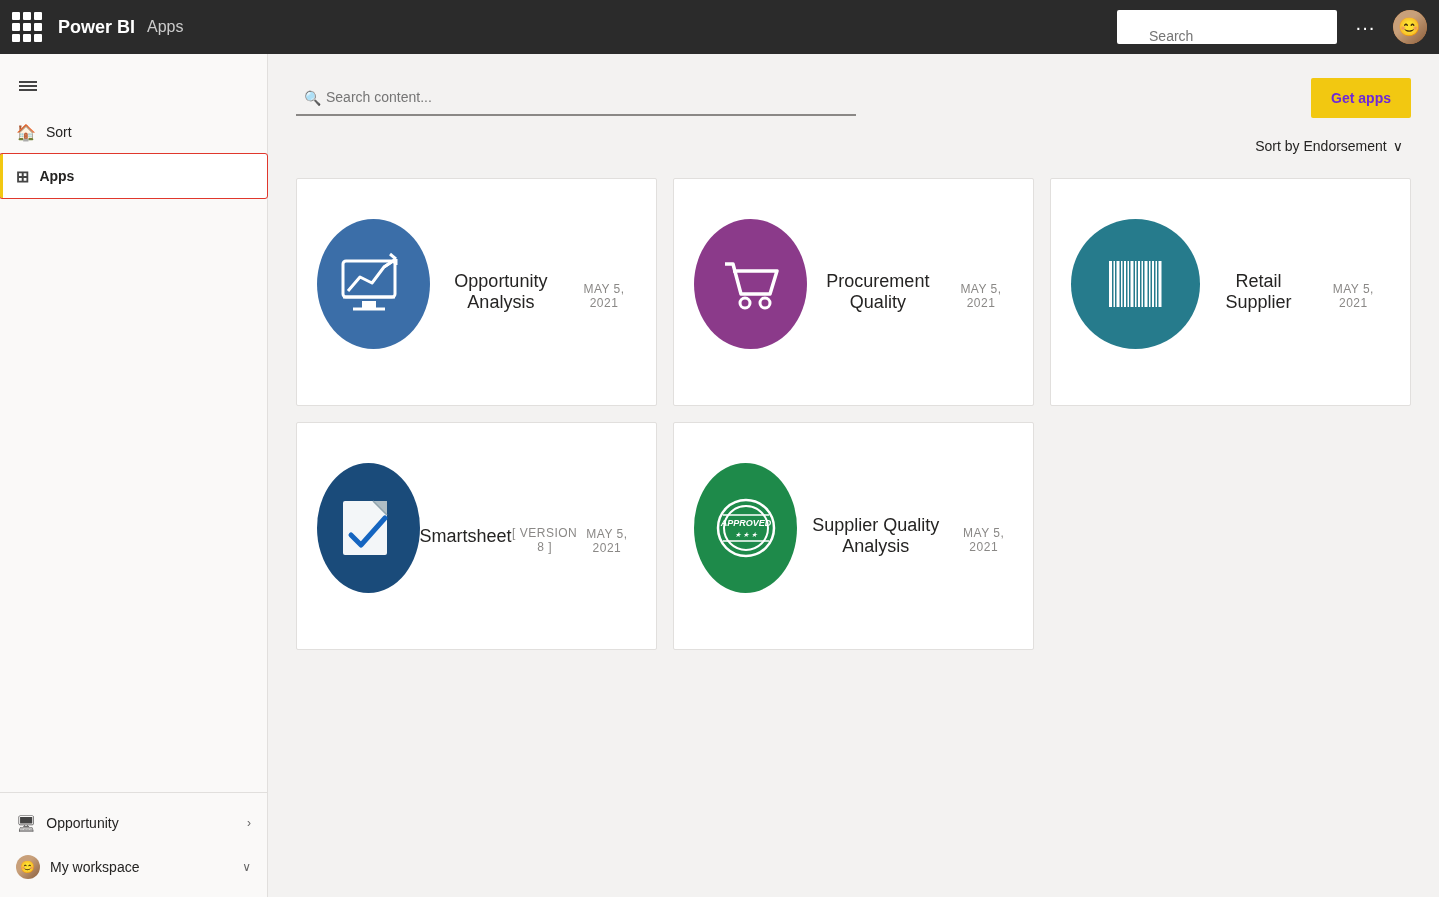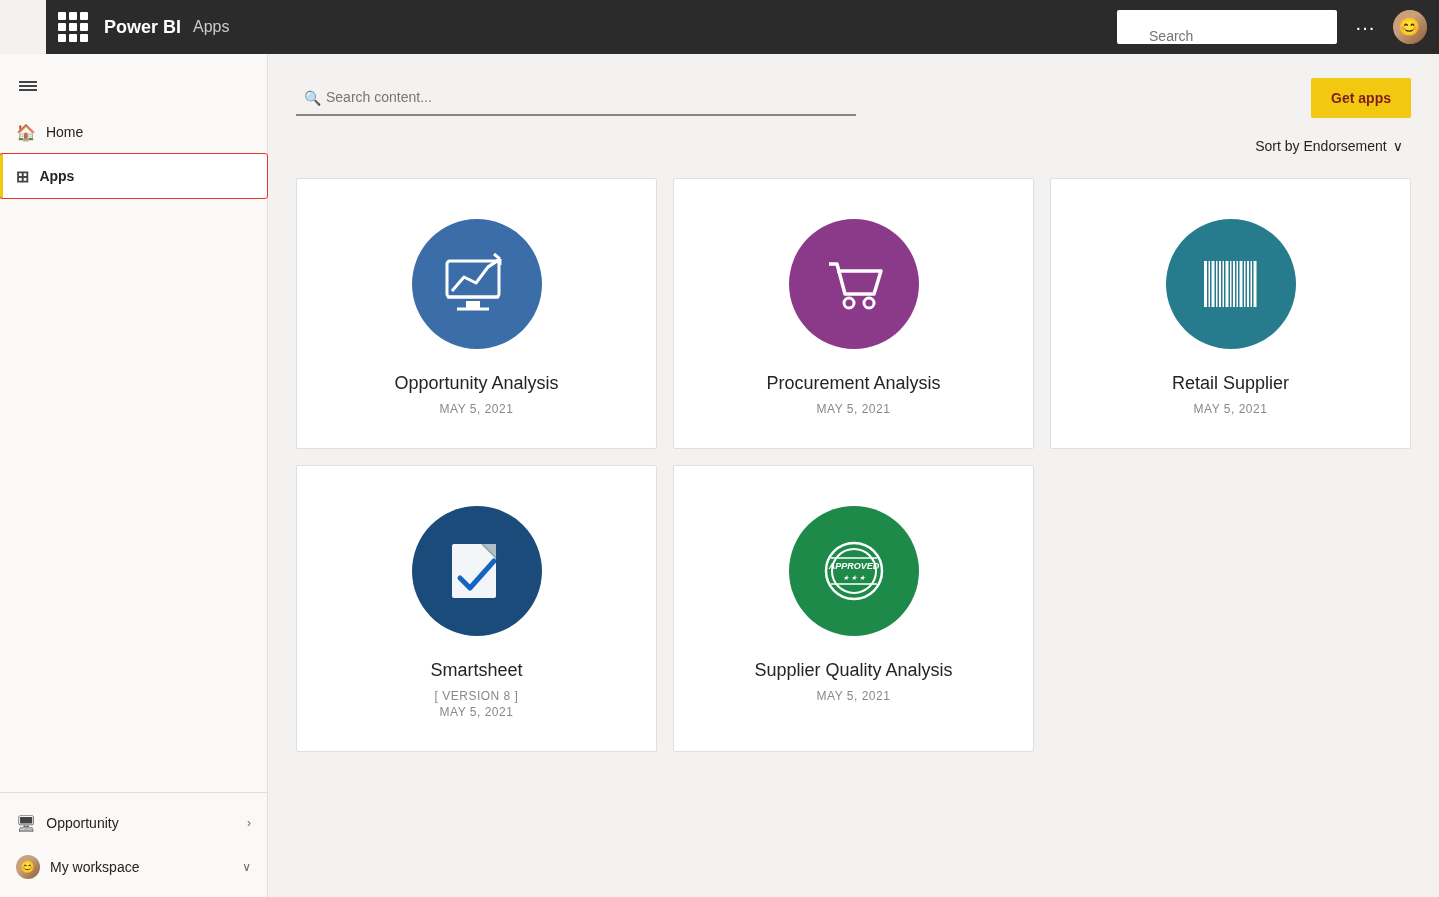--- a/index.html
+++ b/index.html
@@ -7,21 +7,20 @@
 
     
     .topnav {
       background: #2b2b2b;
       height: 54px;
       display: flex;
       align-items: center;
       padding: 0 12px;
       flex-shrink: 0;
       gap: 8px;
-      margin-left: 46px;
     }
     .topnav-grid {
       display: grid;
       grid-template-columns: repeat(3,8px);
       grid-template-rows: repeat(3,8px);
       gap: 3px;
       margin-right: 8px;
     }
     .topnav-grid span {
       width: 8px; height: 8px;
@@ -198,21 +197,21 @@
       background: transparent;
       padding: 0 10px 0 30px;
       font-size: 14px;
       color: #be185d;
       outline: none;
     }
 
     
     .get-apps-btn {
       background: #f2c811;
-      color: #7f1d1d;
+      color: #6d28d9;
       border: none;
       height: 40px;
       padding: 0 20px;
       font-size: 14px;
       font-weight: 600;
       cursor: pointer;
       border-radius: 2px;
       margin-left: auto;
     }
 
@@ -239,21 +238,21 @@
     .apps-grid {
       display: grid;
       grid-template-columns: repeat(3, 1fr);
       gap: 16px;
     }
     .app-card {
       background: #fff;
       border-radius: 2px;
       padding: 40px 20px 32px;
       display: flex;
-      flex-direction: column;
+      flex-direction: row;
       align-items: center;
       cursor: pointer;
       border: 1px solid #e1dfdd;
       transition: box-shadow 0.15s;
     }
     .app-icon-circle {
       width: 130px;
       height: 130px;
       border-radius: 50%;
       display: flex;
@@ -322,21 +321,21 @@
   <div class="sidebar">
     <div class="sidebar-hamburger">
       <div>
         <span></span>
         <span></span>
         <span></span>
       </div>
     </div>
     <div class="sidebar-item">
       <span class="sidebar-item-icon">🏠</span>
-      <span>Home</span>
+      <span>Sort</span>
     </div>
     <div class="sidebar-item active">
       <span class="sidebar-item-icon">⊞</span>
       <span>Apps</span>
     </div>
     <div class="sidebar-spacer"></div>
     <div class="sidebar-bottom">
       <div class="sidebar-bottom-item">
         <span class="sidebar-item-icon">🖥</span>
         <span>Opportunity</span>
@@ -385,21 +384,21 @@
           <div class="app-date">MAY 5, 2021</div>
         </div>
         <div class="app-card">
           <div class="app-icon-circle" style="background: rgb(139, 58, 138);">
             <svg width="70" height="70" viewBox="0 0 70 70" fill="none">
       <path d="M10 15 L18 15 L26 45 L55 45 L62 22 L18 22" stroke="white" stroke-width="3.5" fill="none" stroke-linejoin="round"></path>
       <circle cx="30" cy="54" r="5" stroke="white" stroke-width="3" fill="none"></circle>
       <circle cx="50" cy="54" r="5" stroke="white" stroke-width="3" fill="none"></circle>
     </svg>
           </div>
-          <div class="app-name">Procurement Analysis</div>
+          <div class="app-name">Procurement Quality</div>
           <div class="app-date">MAY 5, 2021</div>
         </div>
         <div class="app-card">
           <div class="app-icon-circle" style="background: rgb(38, 123, 140);">
             <svg width="70" height="70" viewBox="0 0 70 70" fill="none">
               <rect x="8" y="12" width="3" height="46" fill="white"></rect>
               <rect x="12.5" y="12" width="1.5" height="46" fill="white"></rect>
               <rect x="15.5" y="12" width="3" height="46" fill="white"></rect>
               <rect x="20" y="12" width="1.5" height="46" fill="white"></rect>
               <rect x="23" y="12" width="2" height="46" fill="white"></rect>

